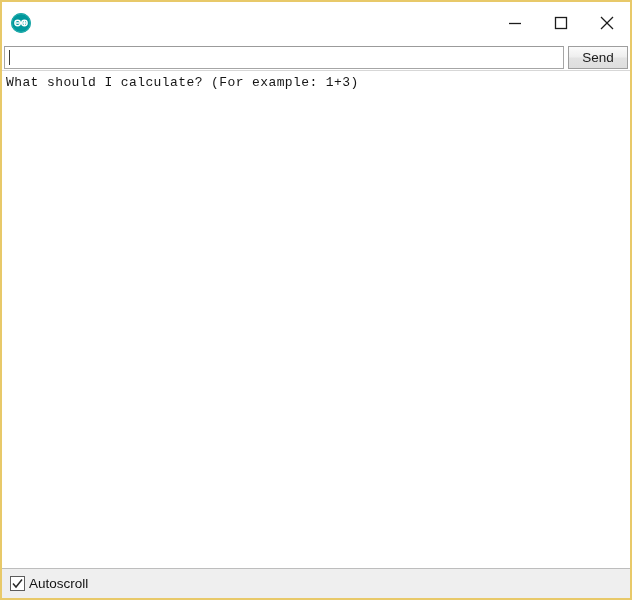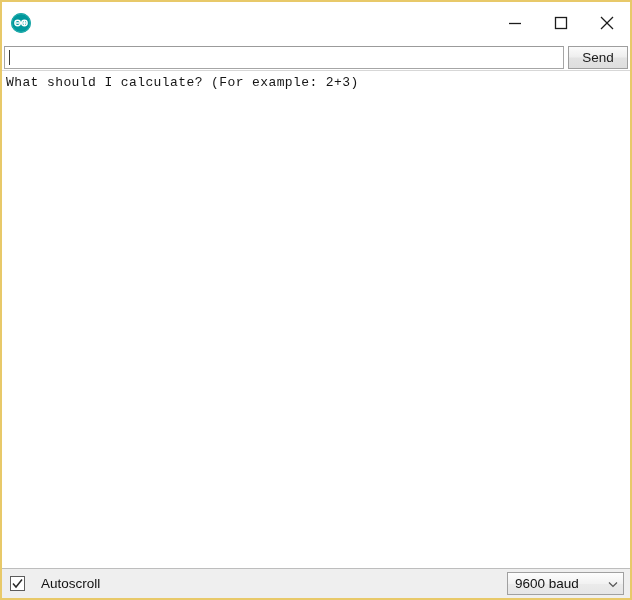--- a/index.html
+++ b/index.html
@@ -143,21 +143,21 @@
     background: #efefef;
     border-top: 1px solid #bdbdbd;
     display: flex;
     align-items: center;
     padding: 0 2px;
     box-sizing: border-box;
   }
   #autoscroll {
     display: flex;
     align-items: center;
-    gap: 16px;
+    gap: 4px;
     margin-left: 6px;
     cursor: default;
   }
   #autoscroll .box {
     width: 15px;
     height: 15px;
     box-sizing: border-box;
     border: 1px solid #5c5c5c;
     background: #ffffff;
     display: flex;
@@ -242,39 +242,31 @@
 
   <div id="send-row">
     <div id="send-input">
       <span class="caret"></span>
       <span class="field-text" title=""></span>
     </div>
     <div id="send-button">Send</div>
   </div>
 
   <div id="console">
-    <div id="console-lines">What should I calculate? (For example: 2+3)</div>
+    <div id="console-lines">What should I calculate? (For example: 1+3)</div>
   </div>
 
   <div id="statusbar">
     <div id="autoscroll">
       <span class="box">
         <svg width="13" height="13" viewBox="0 0 13 13">
           <polyline points="2,6.5 5,10 11,2.5" fill="none" stroke="#2b2b2b" stroke-width="1.5"></polyline>
         </svg>
       </span>
       <span class="label">Autoscroll</span>
     </div>
 
     <div id="status-spacer"></div>
 
 
-    <div class="combo" id="combo-baud">
-      <span class="combo-label">9600 baud</span>
-      <span class="combo-arrow">
-        <svg width="12" height="12" viewBox="0 0 12 12">
-          <polyline points="2,4.5 6,8.5 10,4.5" fill="none" stroke="#555555" stroke-width="1.2"></polyline>
-        </svg>
-      </span>
-    </div>
   </div>
 
 </div>
 
 </body></html>

